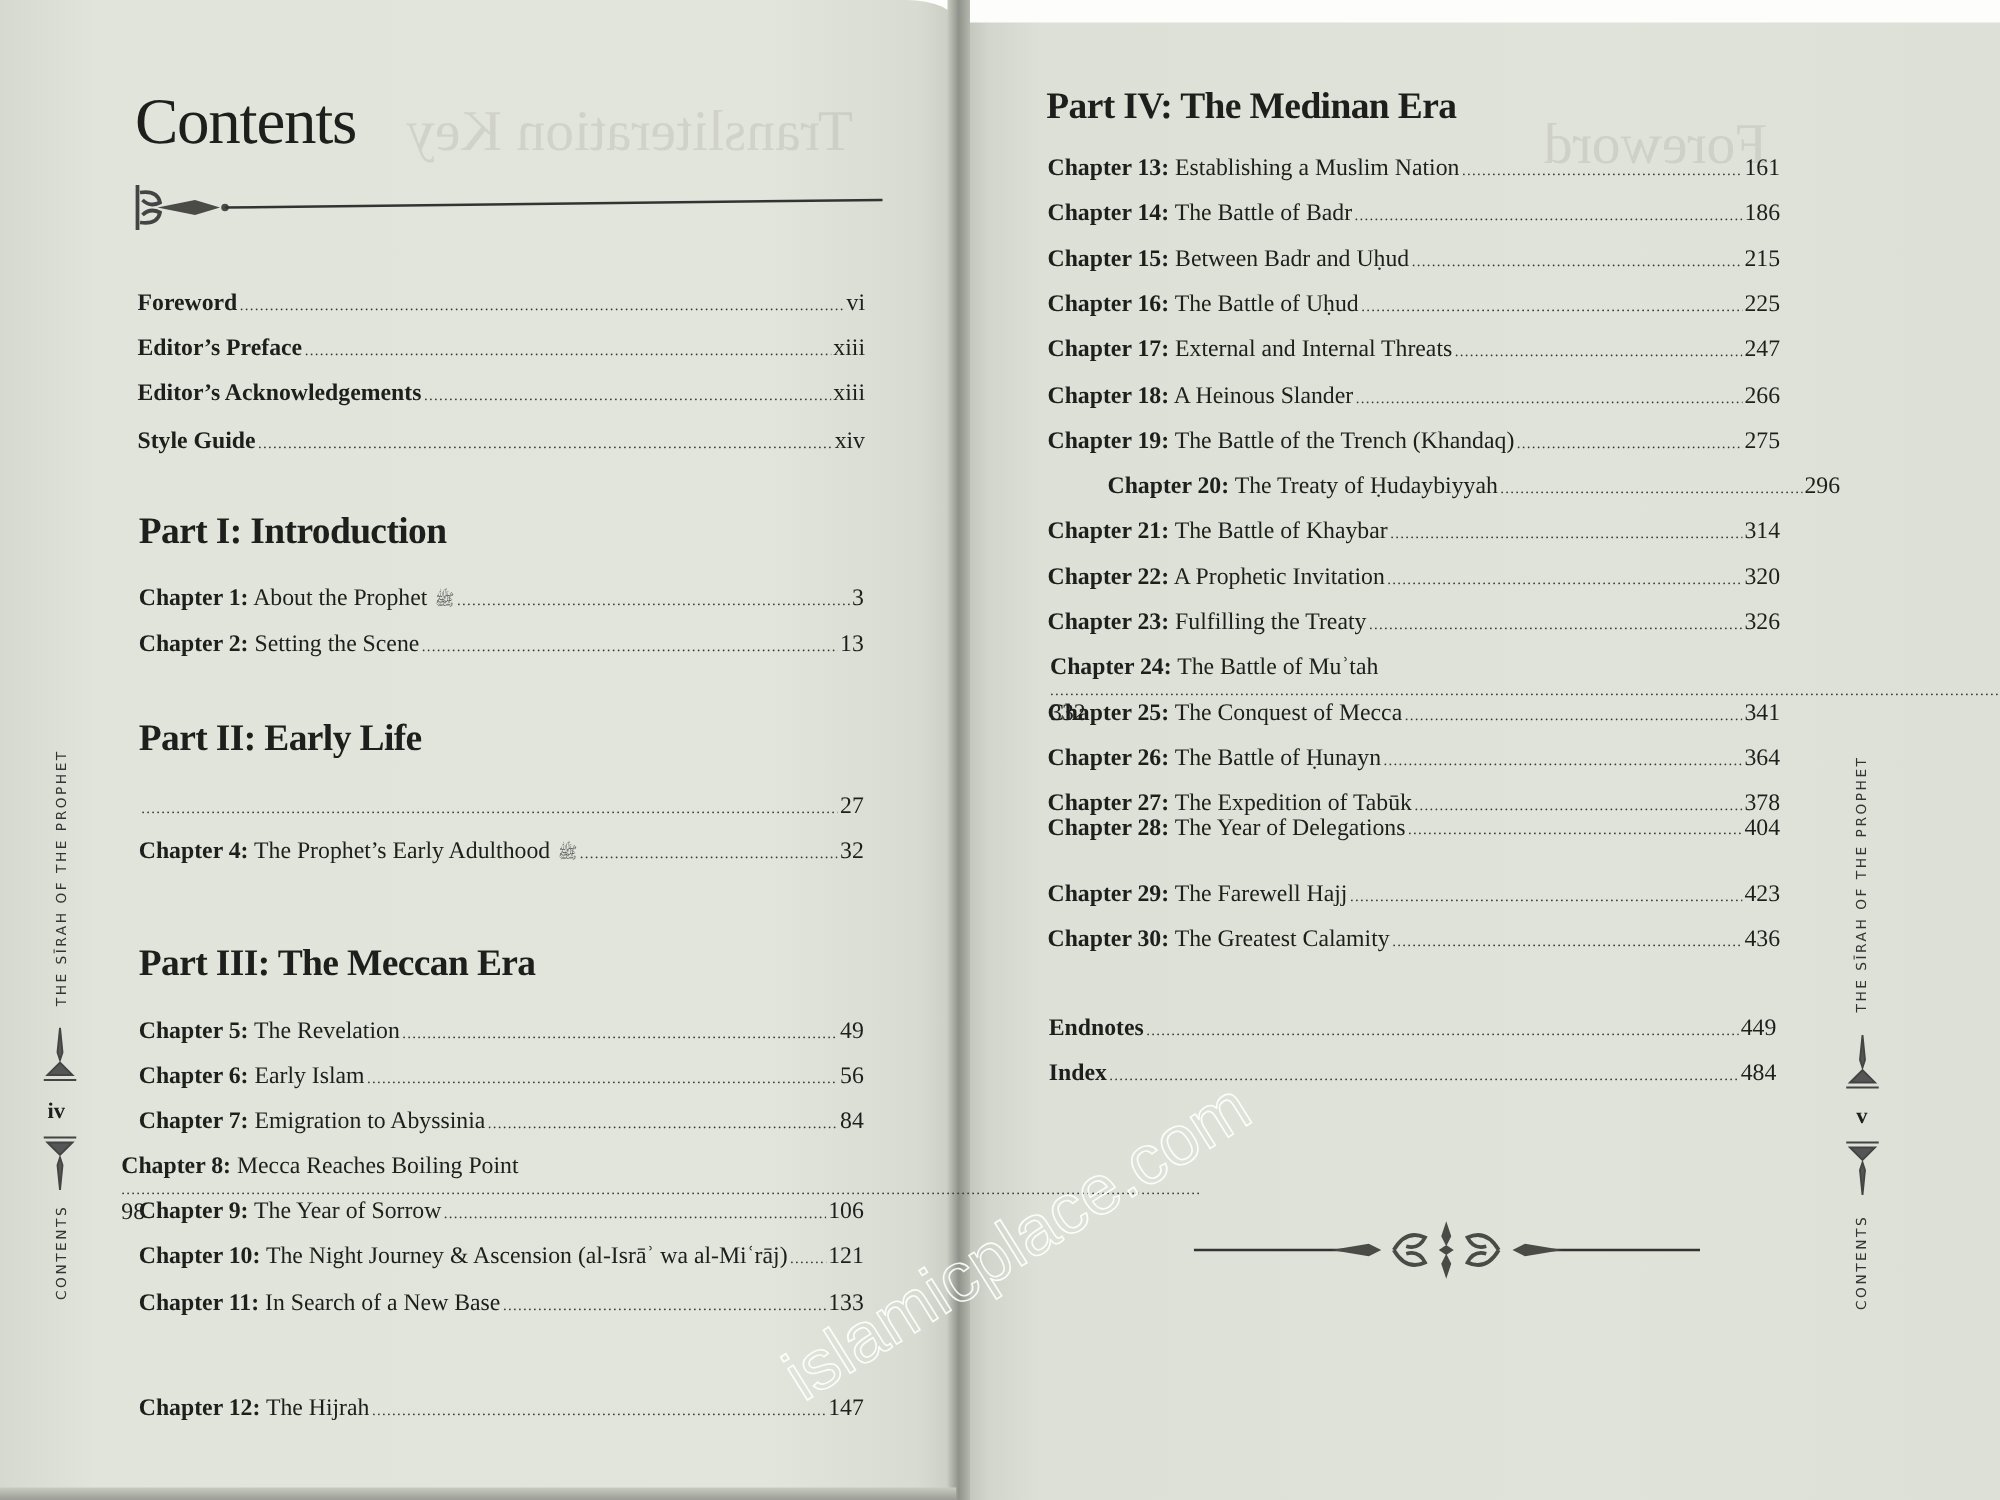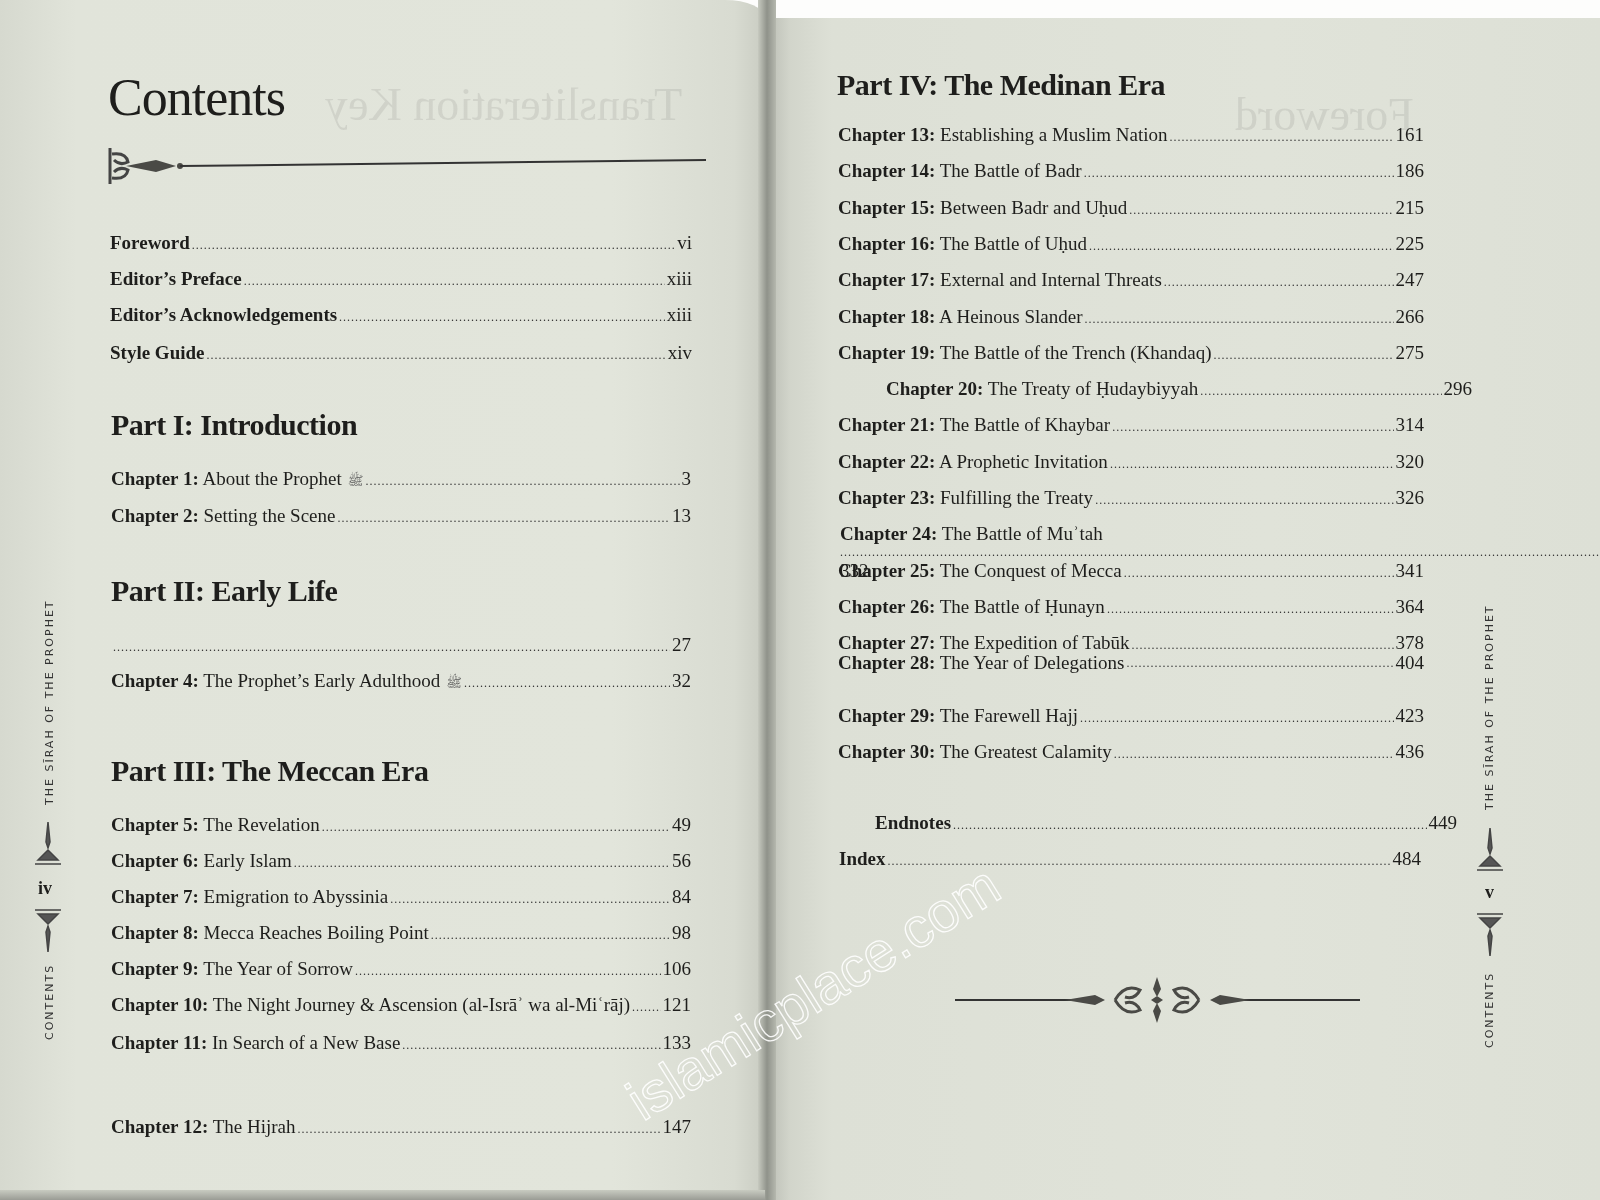--- a/index.html
+++ b/index.html
@@ -118,21 +118,21 @@
     <div class="entry" style="left: 111px; top: 850px; width: 580px;">
       <span class="label"><b>Chapter 6:</b> <span>Early Islam</span></span>
       <span class="dots"></span>
       <span class="pg">56</span>
     </div>
     <div class="entry" style="left: 111px; top: 886px; width: 580px;">
       <span class="label"><b>Chapter 7:</b> <span>Emigration to Abyssinia</span></span>
       <span class="dots"></span>
       <span class="pg">84</span>
     </div>
-    <div class="entry" style="left: 111px; top: 922px; width: 580px;">
+    <div class="entry" style="left: 95px; top: 922px; width: 580px; flex-direction: column;">
       <span class="label"><b>Chapter 8:</b> <span>Mecca Reaches Boiling Point</span></span>
       <span class="dots"></span>
       <span class="pg">98</span>
     </div>
     <div class="entry" style="left: 111px; top: 958px; width: 580px;">
       <span class="label"><b>Chapter 9:</b> <span>The Year of Sorrow</span></span>
       <span class="dots"></span>
       <span class="pg">106</span>
     </div>
     <div class="entry" style="left: 111px; top: 994px; width: 580px;">
@@ -247,21 +247,21 @@
     <div class="entry" style="left: 838px; top: 705px; width: 586px;">
       <span class="label"><b>Chapter 29:</b> <span>The Farewell Hajj</span></span>
       <span class="dots"></span>
       <span class="pg">423</span>
     </div>
     <div class="entry" style="left: 838px; top: 741px; width: 586px;">
       <span class="label"><b>Chapter 30:</b> <span>The Greatest Calamity</span></span>
       <span class="dots"></span>
       <span class="pg">436</span>
     </div>
-    <div class="entry" style="left: 875px; top: 812px; width: 582px;">
+    <div class="entry" style="left: 839px; top: 812px; width: 582px;">
       <span class="label"><span class="fm">Endnotes</span></span>
       <span class="dots"></span>
       <span class="pg">449</span>
     </div>
     <div class="entry" style="left: 839px; top: 848px; width: 582px;">
       <span class="label"><span class="fm">Index</span></span>
       <span class="dots"></span>
       <span class="pg">484</span>
     </div>
   </div>

